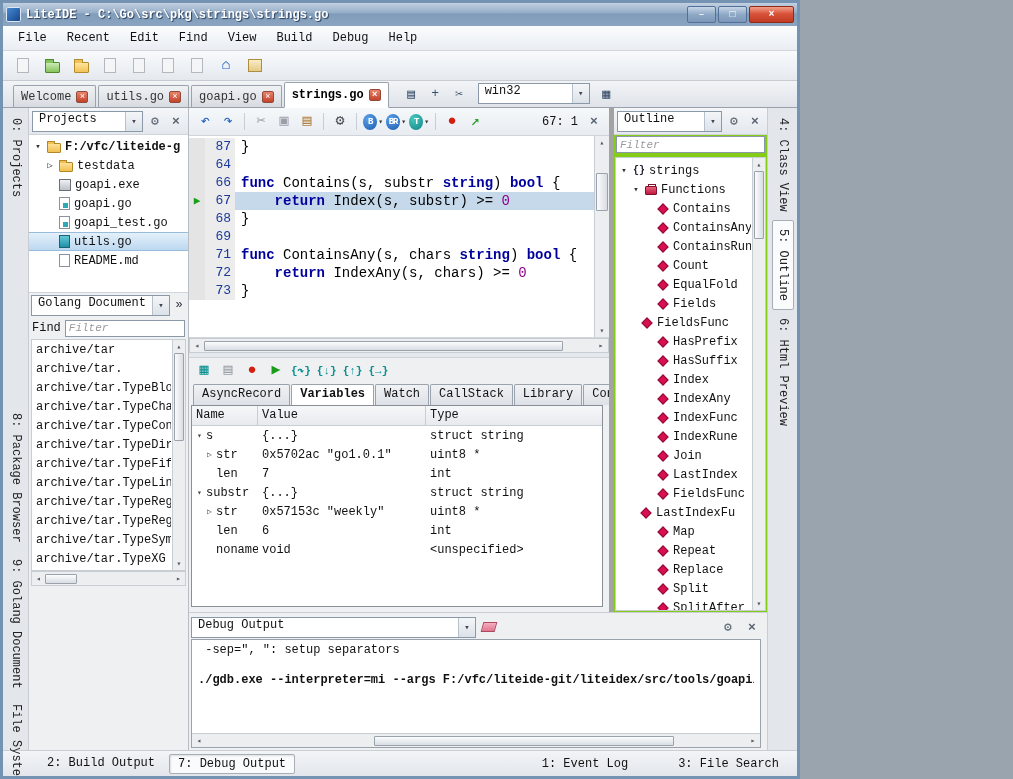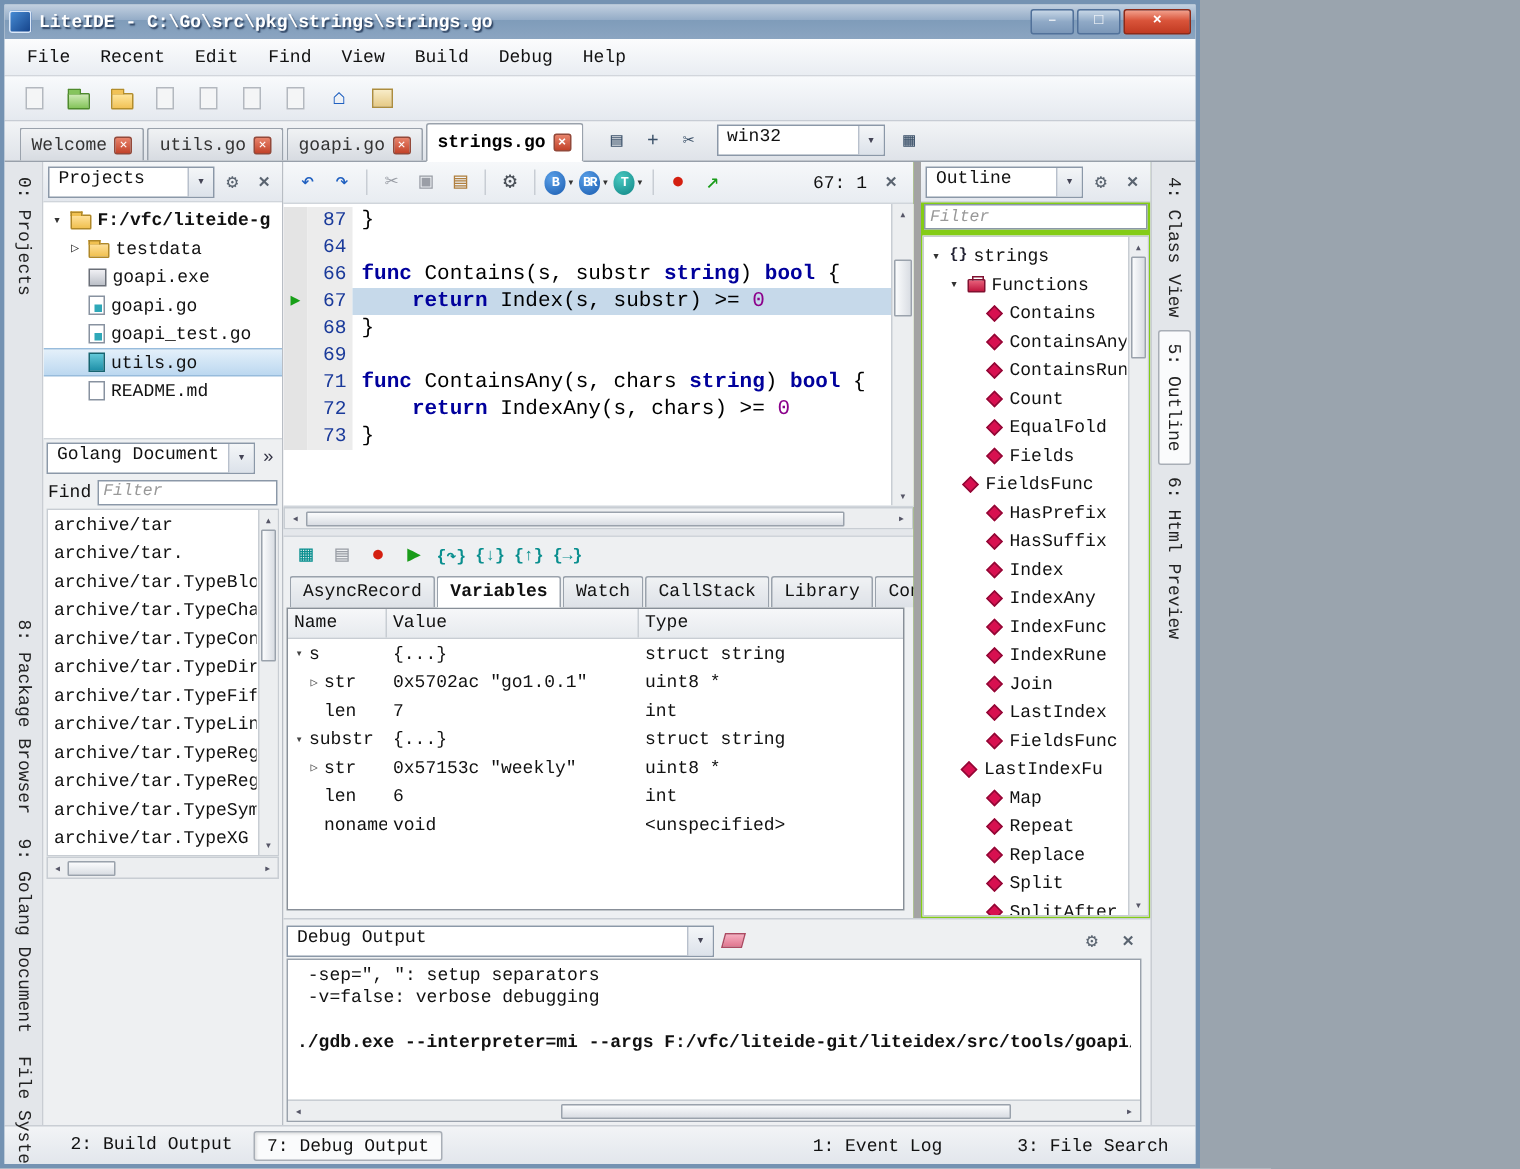--- a/index.html
+++ b/index.html
@@ -704,21 +704,20 @@
             <span class="carr">▾</span>
           </div>
           <span class="eraser"></span>
           <span class="out-spacer"></span>
           <span class="hicon">⚙</span>
           <span class="hicon x">×</span>
         </div>
         <div class="out-body">
           <div id="outlines">
               <div class="oline"> -sep=", ": setup separators</div>
-              <div class="oline"> -v=false: verbose debugging</div>
               <div class="oline"></div>
               <div class="oline bold">./gdb.exe --interpreter=mi --args F:/vfc/liteide-git/liteidex/src/tools/goapi/goapi.exe [F:/vfc/liteide-git/liteidex/src/tools/goapi]</div>
             </div>
           <div class="out-hsb">
             <span class="sb-btn w" style="width:14px;height:12px">◂</span>
             <div style="width:168px"></div>
             <div class="sb-thumb h" style="width:300px"></div>
             <div class="sb-fill"></div>
             <span class="sb-btn w" style="width:14px;height:12px">▸</span>
           </div>

